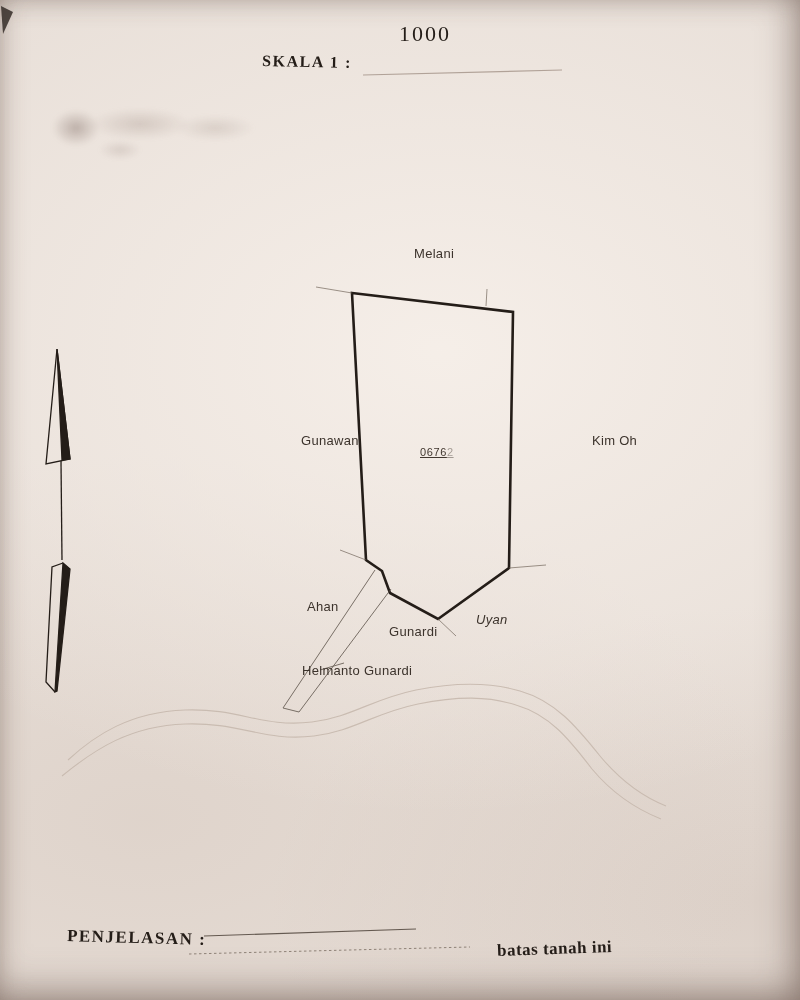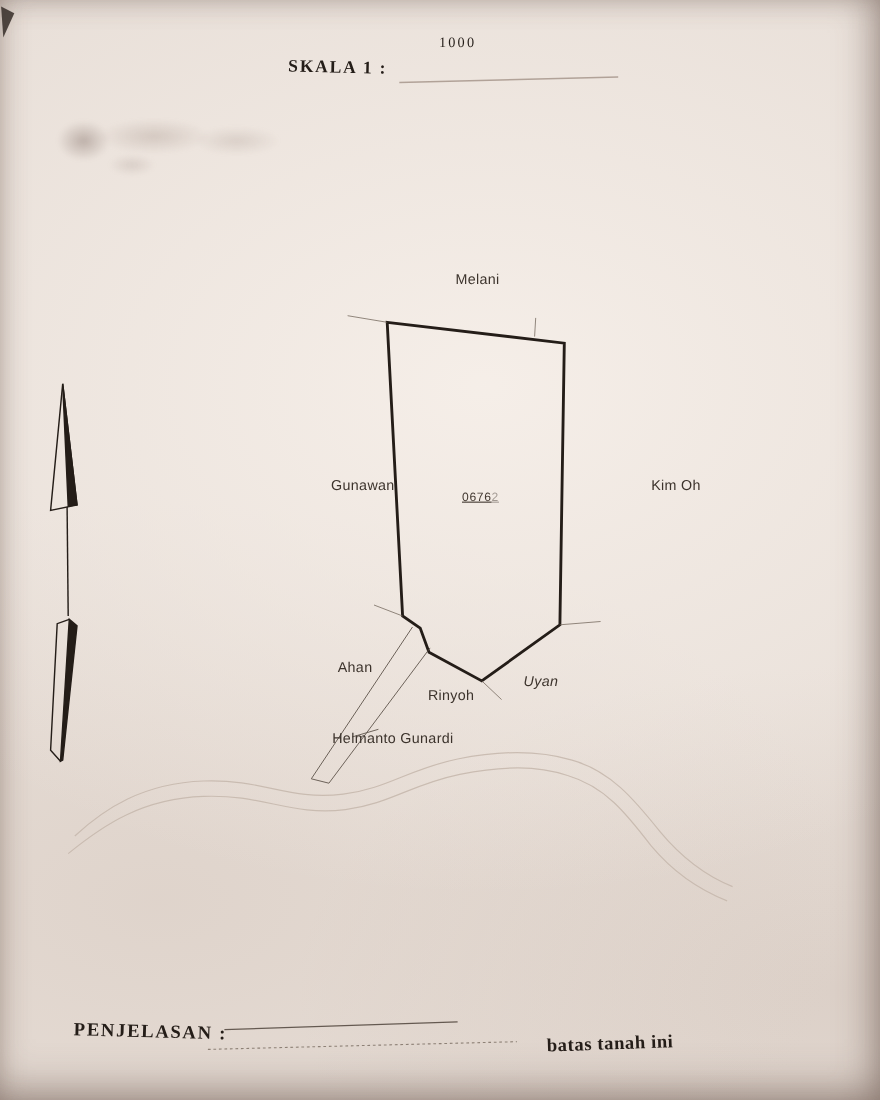--- a/index.html
+++ b/index.html
@@ -31,21 +31,21 @@
   }
   svg.sheet{position:absolute;left:0;top:0;}
   .lbl{
     position:absolute;
     color:#3c332c;
     font-size:13px;
     letter-spacing:.3px;
     white-space:nowrap;
   }
   .serif{font-family:"Liberation Serif", serif;color:#241d18;}
-  .scale-value{position:absolute;left:399px;top:31px;font-size:13px;letter-spacing:2px;}
+  .scale-value{position:absolute;left:399px;top:21px;font-size:22px;letter-spacing:2px;}
   .scale-label{position:absolute;left:262px;top:53px;font-size:16px;font-weight:bold;letter-spacing:1.6px;transform:rotate(1.3deg);}
   .parcel-no{position:absolute;left:420px;top:446px;font-size:11px;letter-spacing:.6px;color:#41372f;text-decoration:underline;}
   .parcel-no .faded{opacity:.45;}
   .footer-label{position:absolute;left:67px;top:928px;font-size:17px;font-weight:bold;letter-spacing:1.5px;transform:rotate(1.6deg);}
   .footer-note{position:absolute;left:497px;top:939px;font-size:17px;font-weight:bold;letter-spacing:.5px;transform:rotate(-2deg);}
 </style>
 </head>
 <body>
 
 <div class="page">
@@ -99,20 +99,20 @@
   <div class="serif scale-value">1000</div>
   <div class="serif scale-label">SKALA  1  :</div>
 
   <div class="lbl" style="left:414px;top:246px;">Melani</div>
   <div class="lbl" style="left:267px;top:433px;margin-left:34px;">Gunawan</div>
   <div class="lbl" style="left:573px;top:433px;margin-left:19px;">Kim Oh</div>
   <div class="parcel-no">
     <span>0676</span><span class="faded">2</span>
   </div>
   <div class="lbl" style="left:307px;top:583px;margin-top:16px;">Ahan</div>
-  <div class="lbl" style="left:389px;top:624px;">Rinyoh</div>
+  <div class="lbl" style="left:389px;top:624px;">Gunardi</div>
   <div class="lbl" style="left:476px;top:612px;font-style:italic;">Uyan</div>
   <div class="lbl" style="left:302px;top:663px;">Helmanto Gunardi</div>
 
   <div class="serif footer-label">PENJELASAN  :</div>
   <div class="serif footer-note">batas tanah ini</div>
 
 </div>
 
 </body></html>

